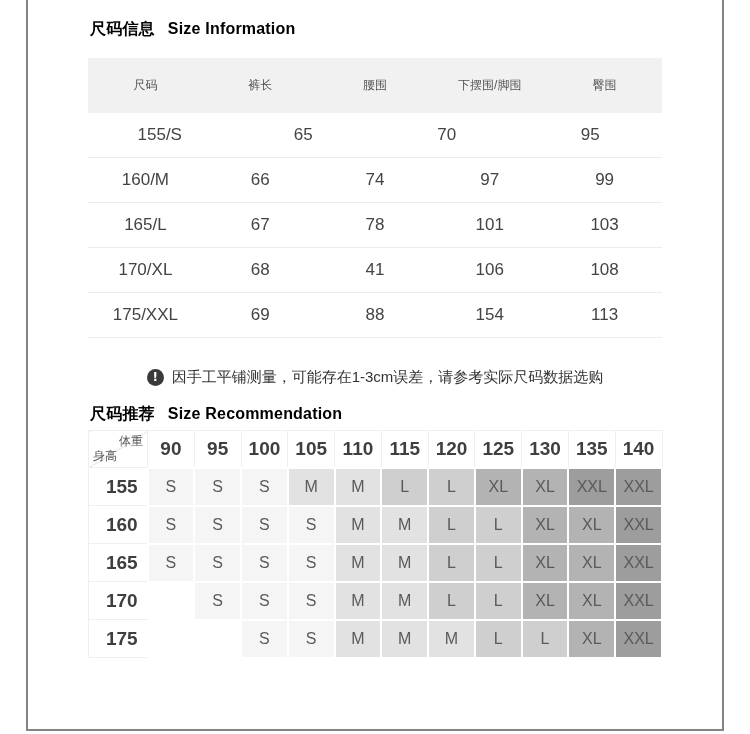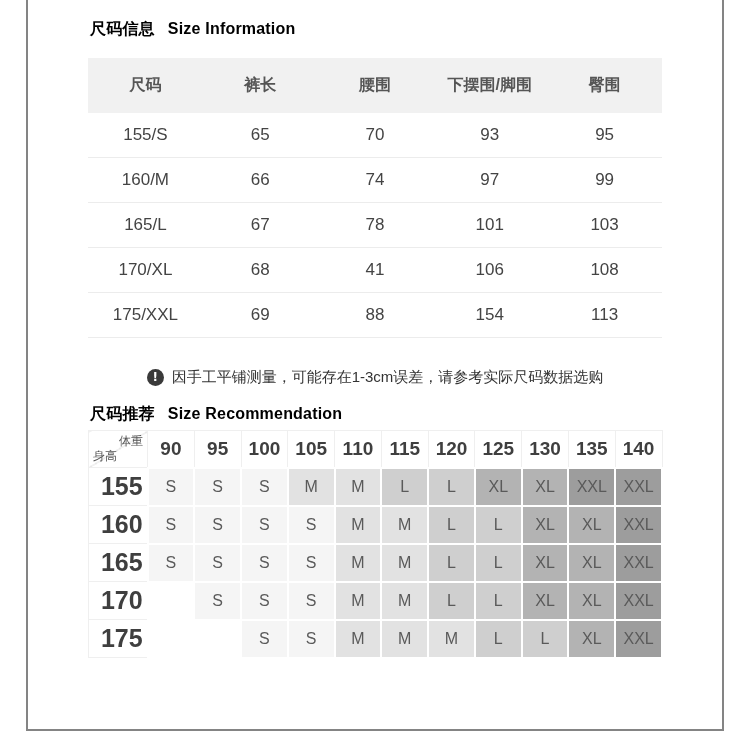--- a/index.html
+++ b/index.html
@@ -23,21 +23,21 @@
   .sec-title .en { margin-left: 13px; }
   .t1 { top: 19px; }
   .t2 { top: 404px; }
 
   
   .size-table { position: absolute; left: 88px; top: 58px; width: 574px; }
   .st-header {
     display: flex; height: 55px; align-items: center;
     background: #f1f1f1;
   }
-  .st-header .st-cell { font-weight: bold; color: #555; font-size: 16px; }
+  .st-header .st-cell { font-weight: normal; color: #555; font-size: 12px; }
   .st-row {
     display: flex; height: 45px; align-items: center;
     border-bottom: 1px solid #ececec;
     font-size: 17px; color: #444;
   }
   .st-cell { flex: 1; text-align: center; white-space: nowrap; }
 
   
   .note {
     position: absolute; left: 88px; top: 368px; width: 574px;
@@ -59,21 +59,21 @@
   }
   .rec-table td {
     text-align: center; vertical-align: middle; overflow: hidden;
   }
   .rc-head {
     height: 37px; background: #fff; border: 1px solid #efefef;
     font-weight: bold; font-size: 19px; color: #3f3f3f;
   }
   .rc-label {
     height: 38px; background: #fff; border: 1px solid #efefef;
-    font-weight: bold; font-size: 25px; color: #3f3f3f; padding-left: 8px;
+    font-weight: bold; font-size: 19px; color: #3f3f3f; padding-left: 8px;
   }
   .rc-cell {
     height: 38px; border: 2px solid #fff;
     font-size: 16px; color: #5a5a5a;
   }
   .corner {
     position: relative; height: 37px;
     border: 1px solid #efefef;
     background: linear-gradient(to bottom right,
       #fff calc(50% - 0.5px), #e2e2e2 calc(50% - 0.5px),
@@ -97,21 +97,20 @@
       <div class="st-cell">裤长</div>
       <div class="st-cell">腰围</div>
       <div class="st-cell">下摆围/脚围</div>
       <div class="st-cell">臀围</div>
     </div>
   <div>
       <div class="st-row">
         <div class="st-cell">155/S</div>
         <div class="st-cell">65</div>
         <div class="st-cell">70</div>
-        <div class="st-cell">93</div>
         <div class="st-cell">95</div>
       </div>
       <div class="st-row">
         <div class="st-cell">160/M</div>
         <div class="st-cell">66</div>
         <div class="st-cell">74</div>
         <div class="st-cell">97</div>
         <div class="st-cell">99</div>
       </div>
       <div class="st-row">

